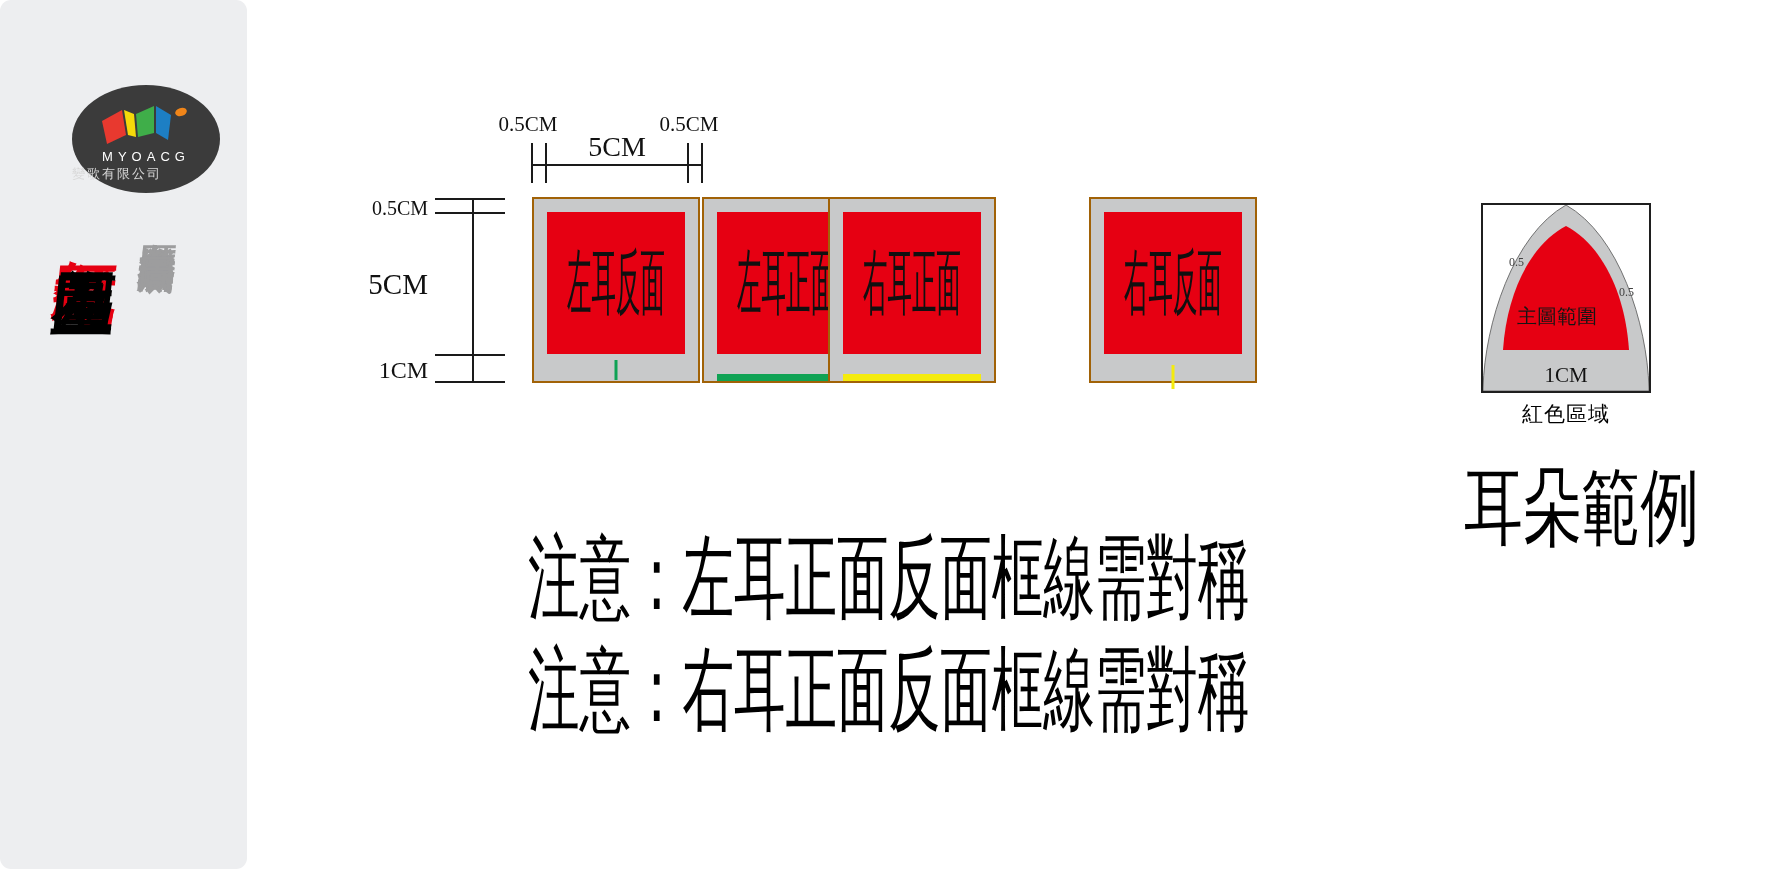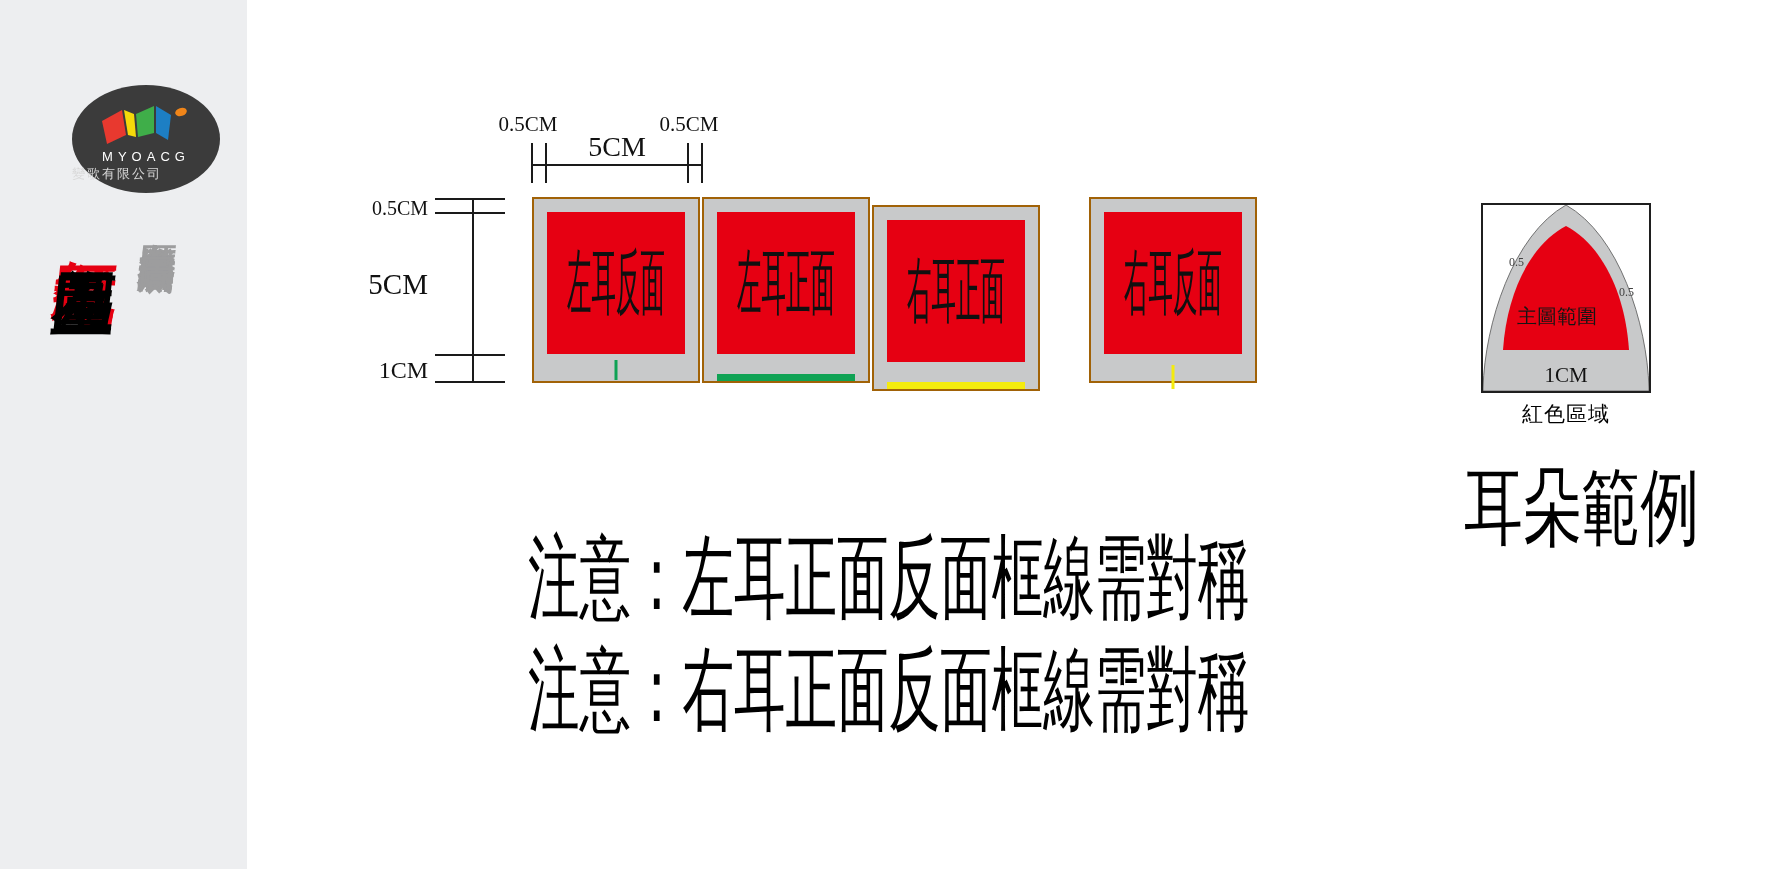--- a/index.html
+++ b/index.html
@@ -1,19 +1,19 @@
 <!DOCTYPE html>
 <html><head>
 <meta charset="utf-8">
 <style>
   html,body{margin:0;padding:0;background:#fff;}
   .stage{position:relative;width:1768px;height:869px;background:#ffffff;overflow:hidden;
          font-family:"Liberation Sans","DejaVu Sans",sans-serif;}
   
-  .sidebar{position:absolute;left:0;top:0;width:247px;height:869px;background:#edeef0;}
+  .sidebar{position:absolute;left:0;top:0;width:247px;height:869px;background:#edeef0;border-radius:11px;}
   .logo-ellipse{position:absolute;left:72px;top:85px;width:148px;height:108px;background:#3b3b3b;
                 border-radius:50%;}
   .logo-shapes{position:absolute;left:16px;top:18px;}
   .logo-brand{position:absolute;left:0;top:64px;width:148px;text-align:center;color:#ffffff;
               font-size:13px;letter-spacing:5px;font-weight:400;}
   .logo-company{position:absolute;left:0;top:80px;width:148px;text-align:left;color:#d8d8d8;
                 font-size:13px;letter-spacing:2px;}
   .v-text{position:absolute;writing-mode:vertical-rl;text-orientation:upright;font-weight:bold;
           transform:skewX(-6deg);line-height:1;}
   .v-main{left:62px;top:212px;font-size:62px;letter-spacing:2px;color:#000;}
@@ -99,21 +99,21 @@
       <span class="sq-label">左耳反面</span>
     </div>
     <div class="mark tick-green"></div>
   </div>
   <div class="square" style="left:702px;padding-left:30px;">
     <div class="red-area">
       <span class="sq-label">左耳正面</span>
     </div>
     <div class="mark bar-green"></div>
   </div>
-  <div class="square" style="left:872px;margin-top:8px;">
+  <div class="square" style="left:828px;">
     <div class="red-area">
       <span class="sq-label">右耳正面</span>
     </div>
     <div class="mark bar-yellow"></div>
   </div>
   <div class="square" style="left:1042px;margin-left:47px;">
     <div class="red-area">
       <span class="sq-label">右耳反面</span>
     </div>
     <div class="mark tick-yellow"></div>

